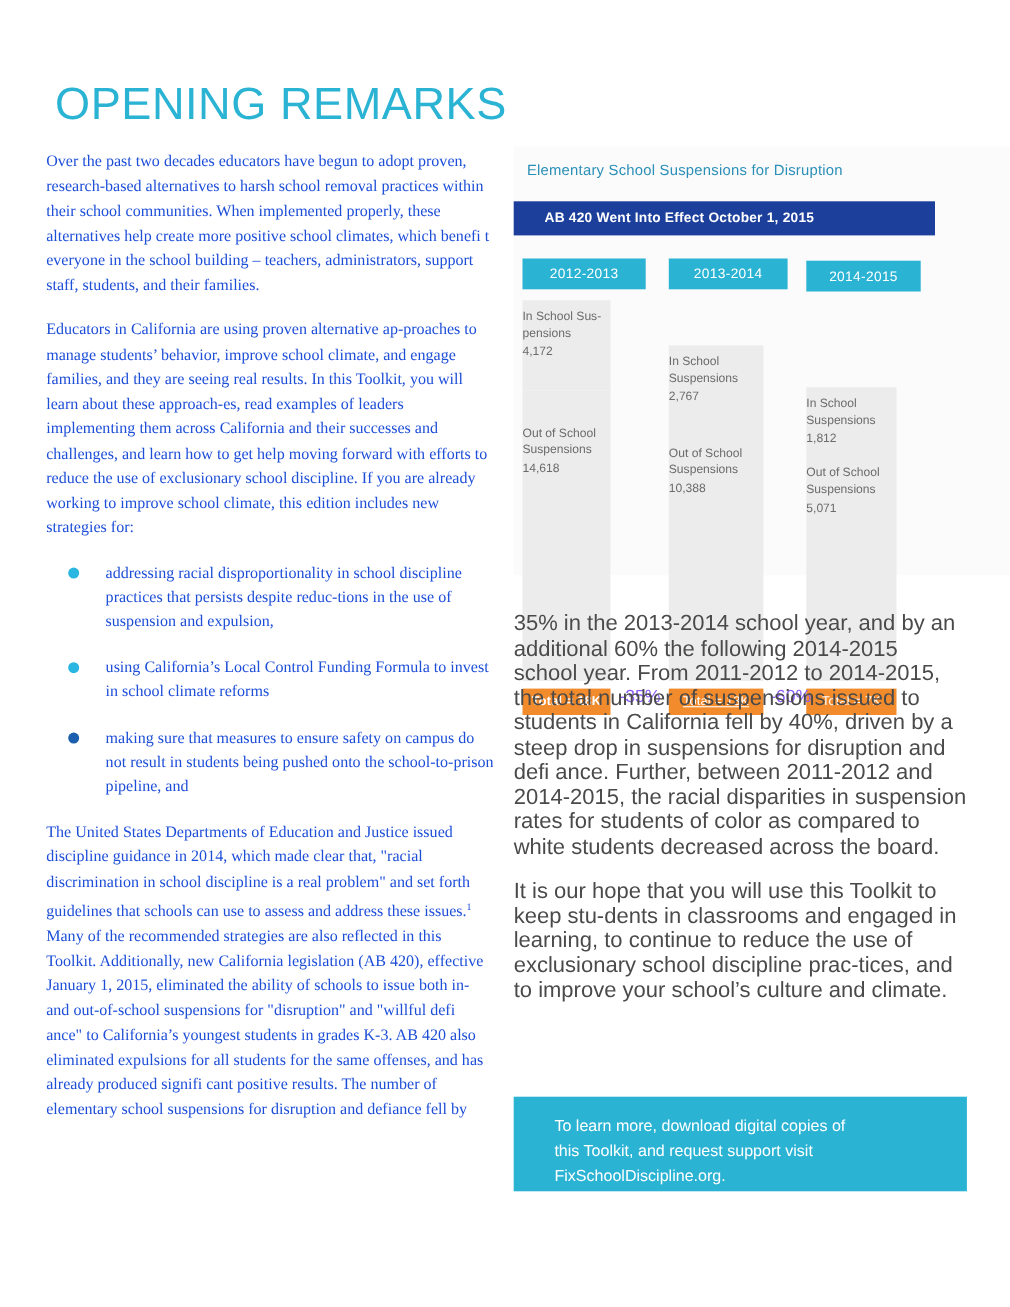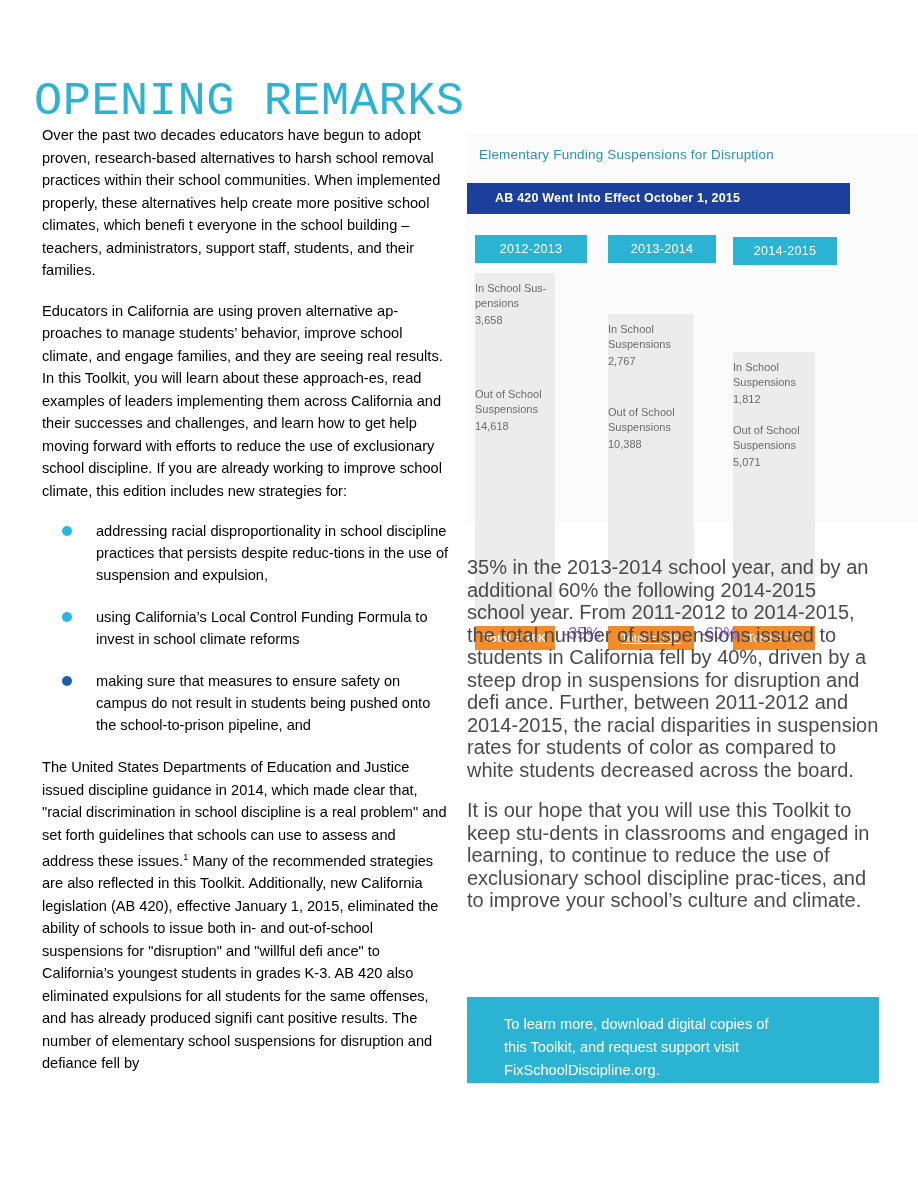--- a/index.html
+++ b/index.html
@@ -17,38 +17,38 @@
   }
   .page {
     position: absolute;
     left: 0; top: 0;
     width: 918px;
     height: 1188px;
   }
   
   .page-title {
     position: absolute;
-    left: 34px;
+    left: 50px;
     top: 44px;
-    font-size: 47px;
+    font-size: 41px;
     letter-spacing: 0.5px;
     color: #2bb3d4;
     font-weight: 400;
     white-space: nowrap;
-    font-family: Liberation Mono, monospace;
   }
   
   .col-left {
     position: absolute;
     left: 42px;
-    top: 124px;
+    top: 136px;
     width: 408px;
     font-size: 14.6px;
     line-height: 22.5px;
-    color: #000000;
+    color: #1d4ed8;
+    font-family: Liberation Serif, serif;
   }
   .col-left p { margin: 0 0 18px 0; }
   .bullets {
     margin: 12px 0 14px 0;
     padding: 0;
     list-style: none;
   }
   .bullets li {
     position: relative;
     padding-left: 54px;
@@ -208,30 +208,30 @@
       <li>
         <span class="dot blue"></span>
         <span>making sure that measures to ensure safety on campus do not result in students being pushed onto the school-to-prison pipeline, and</span>
       </li>
     </ul>
 
     <p><span>The United States Departments of Education and Justice issued discipline guidance in 2014, which made clear that, "racial discrimination in school discipline is a real problem" and set forth guidelines that schools can use to assess and address these issues.</span><sup>1</sup><span> Many of the recommended strategies are also reflected in this Toolkit. Additionally, new California legislation (AB 420), effective January 1, 2015, eliminated the ability of schools to issue both in- and out-of-school suspensions for "disruption" and "willful defi ance" to California’s youngest students in grades K-3. AB 420 also eliminated expulsions for all students for the same offenses, and has already produced signifi cant positive results. The number of elementary school suspensions for disruption and defiance fell by</span></p>
   </div>
 
   <div class="chart-panel">
-    <div class="chart-title">Elementary Funding Suspensions for Disruption</div>
+    <div class="chart-title">Elementary School Suspensions for Disruption</div>
     <div class="chart-banner">AB 420 Went Into Effect October 1, 2015</div>
 
     <div class="year-tab y1">2012-2013</div>
     <div class="year-tab y2">2013-2014</div>
     <div class="year-tab y3">2014-2015</div>
 
     <div class="bar-seg g1-in">
       <span>In School Sus-pensions</span>
-      <span class="num">3,658</span>
+      <span class="num">4,172</span>
     </div>
     <div class="bar-seg g1-out">
       <span>Out of School Suspensions</span>
       <span class="num">14,618</span>
     </div>
 
     <div class="bar-seg g2-in">
       <span>In School Suspensions</span>
       <span class="num">2,767</span>
     </div>

